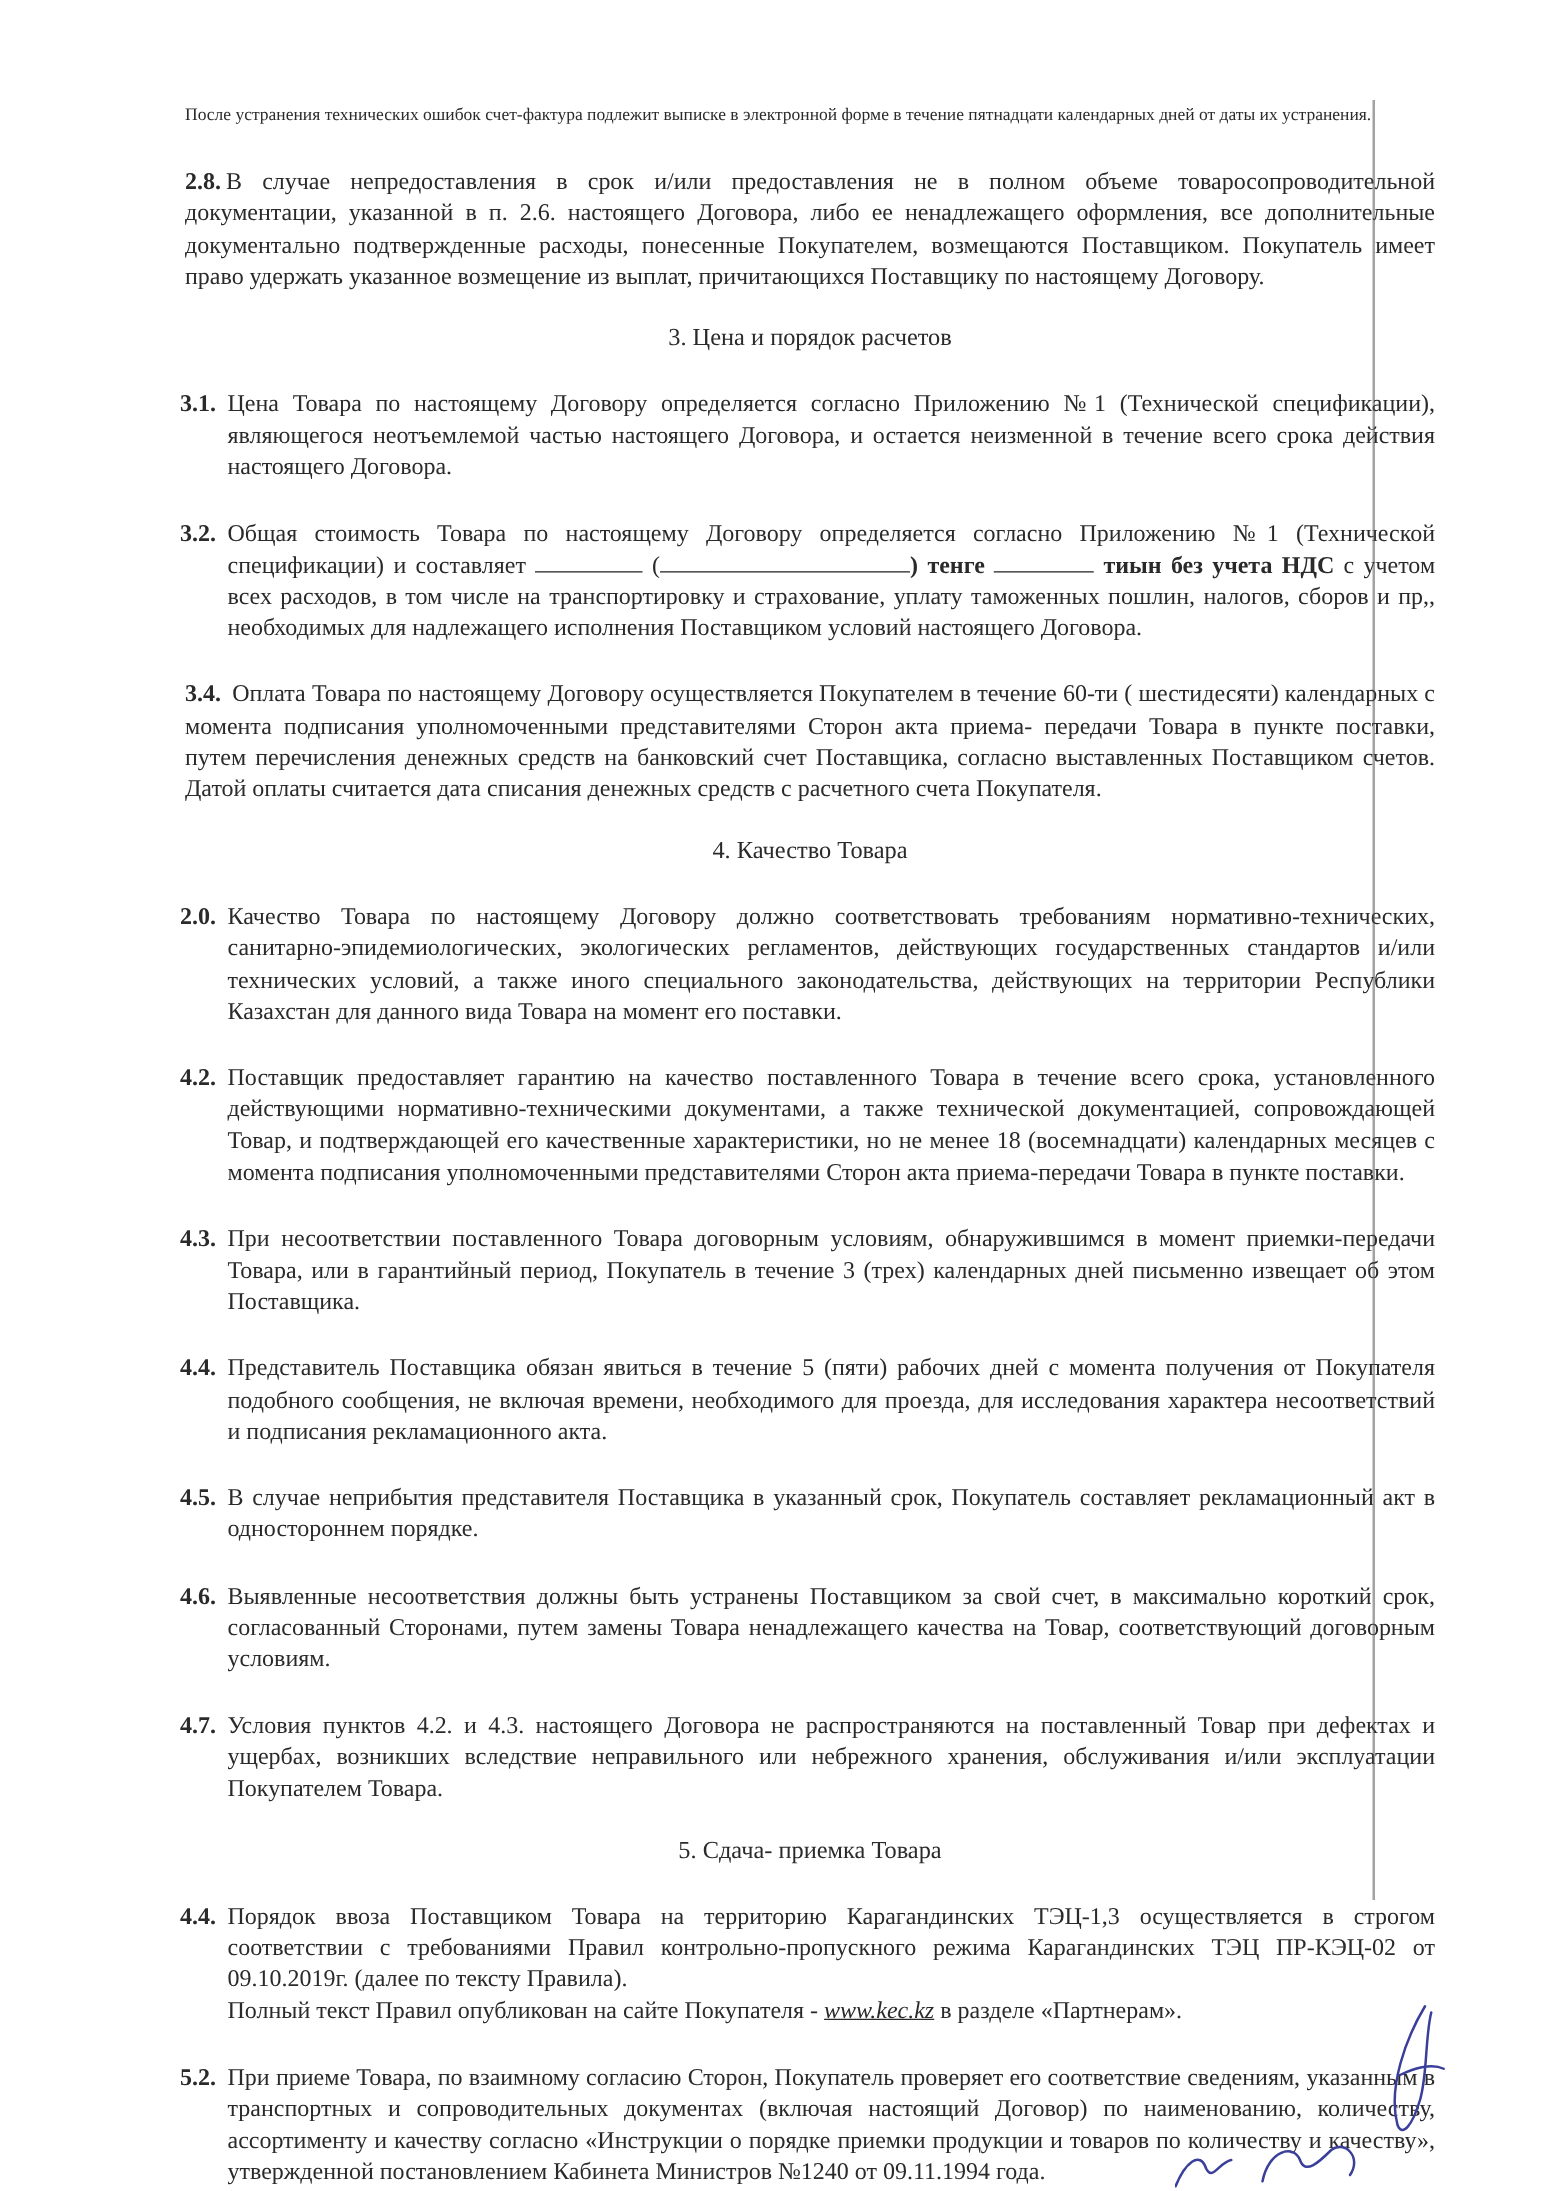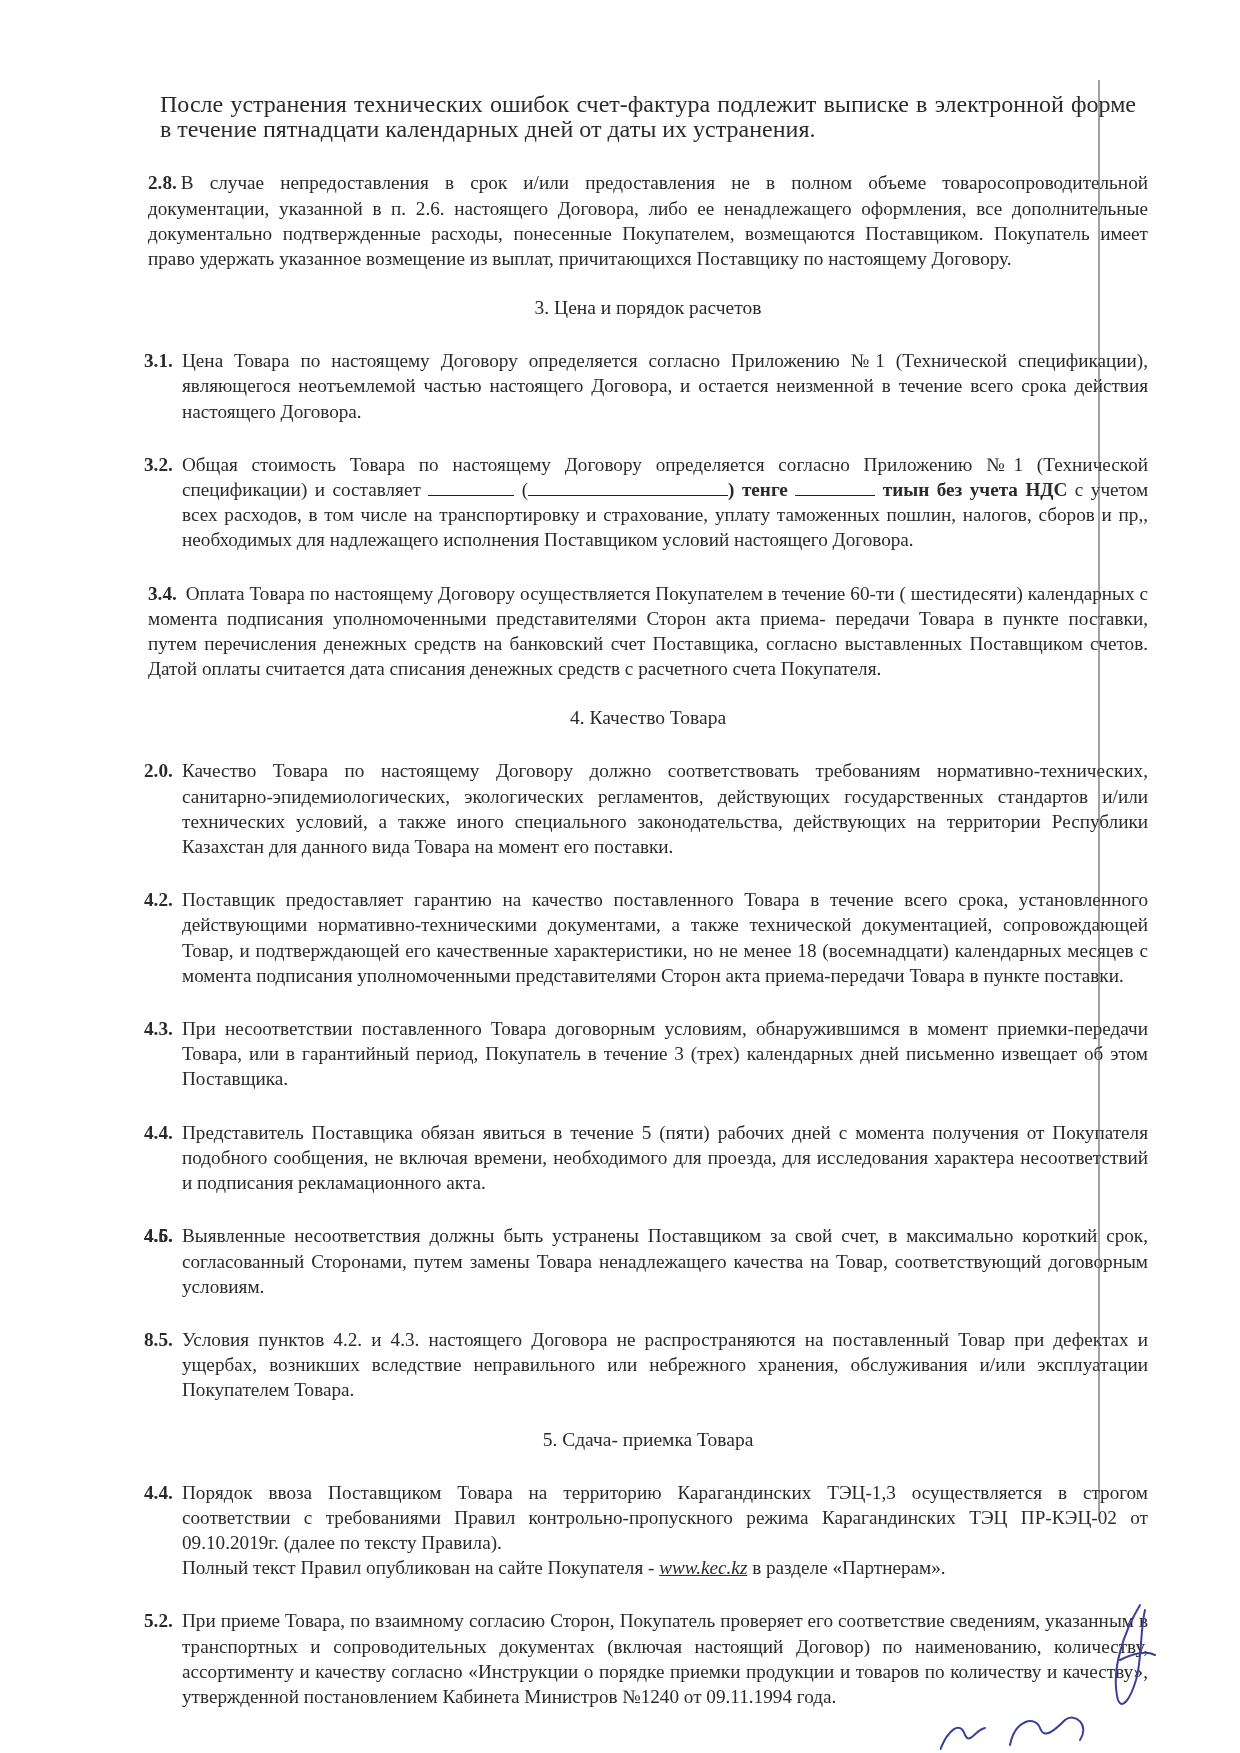--- a/index.html
+++ b/index.html
@@ -1,19 +1,19 @@
 <!DOCTYPE html>
 <html><head>
 <meta charset="utf-8">
 <style>
   html,body{margin:0;padding:0;background:#ffffff;}
   body{width:1240px;height:1753px;position:relative;overflow:hidden;
        font-family:"Liberation Serif","DejaVu Serif",serif;color:#2a2a2a;}
   .page{position:absolute;left:148px;top:80px;width:1000px;}
-  p{margin:12px;font-size:24px;line-height:25.2px;text-align:justify;}
+  p{margin:0;font-size:14px;line-height:25.2px;text-align:justify;}
   .sec-title{text-align:center;font-weight:normal;font-size:19.5px;margin:24px 0 2px 0;line-height:25px;}
   .item{position:relative;padding-left:34px;text-align:justify;font-size:19.2px;line-height:25.2px;margin-top:28px;}
   .item .num{position:absolute;left:-4px;top:0;font-weight:bold;}
   .item.flat{padding-left:0;}
   .item.flat .num{position:static;margin-right:4px;}
   .blank{display:inline-block;border-bottom:1.5px solid #222;height:16px;vertical-align:baseline;}
   .bold{font-weight:bold;}
   .link{text-decoration:underline;color:#2a2a2a;font-style:italic;}
   .vline{position:absolute;width:1.5px;background:#555;opacity:.55;}
   .sig{position:absolute;left:940px;top:1600px;width:240px;height:150px;}
@@ -60,27 +60,28 @@
   <div class="item">
     <span class="num">4.3.</span>
     <span>При несоответствии поставленного Товара договорным условиям, обнаружившимся в момент приемки-передачи Товара, или в гарантийный период, Покупатель в течение 3 (трех) календарных дней письменно извещает об этом Поставщика.</span>
   </div>
   <div class="item">
     <span class="num">4.4.</span>
     <span>Представитель Поставщика обязан явиться в течение 5 (пяти) рабочих дней с момента получения от Покупателя подобного сообщения, не включая времени, необходимого для проезда, для исследования характера несоответствий и подписания рекламационного акта.</span>
   </div>
   <div class="item">
     <span class="num">4.5.</span>
+    <span>В случае неприбытия представителя Поставщика в указанный срок, Покупатель составляет рекламационный акт в одностороннем порядке.</span>
   </div>
   <div class="item">
     <span class="num">4.6.</span>
     <span>Выявленные несоответствия должны быть устранены Поставщиком за свой счет, в максимально короткий срок, согласованный Сторонами, путем замены Товара ненадлежащего качества на Товар, соответствующий договорным условиям.</span>
   </div>
   <div class="item">
-    <span class="num">8.5.</span>
+    <span class="num">4.7.</span>
     <span>Условия пунктов 4.2. и 4.3. настоящего Договора не распространяются на поставленный Товар при дефектах и ущербах, возникших вследствие неправильного или небрежного хранения, обслуживания и/или эксплуатации Покупателем Товара.</span>
   </div>
 
   <div class="sec-title">5.   Сдача- приемка Товара</div>
   <div class="item">
     <span class="num">4.4.</span>
     <span>Порядок ввоза Поставщиком Товара на территорию Карагандинских ТЭЦ-1,3 осуществляется в строгом соответствии с требованиями Правил контрольно-пропускного режима Карагандинских ТЭЦ ПР-КЭЦ-02 от 09.10.2019г. (далее по тексту Правила).</span><br>
     <span>Полный текст Правил опубликован на сайте Покупателя -</span>
     <span class="link">www.kec.kz</span>
     <span>в разделе «Партнерам».</span>

